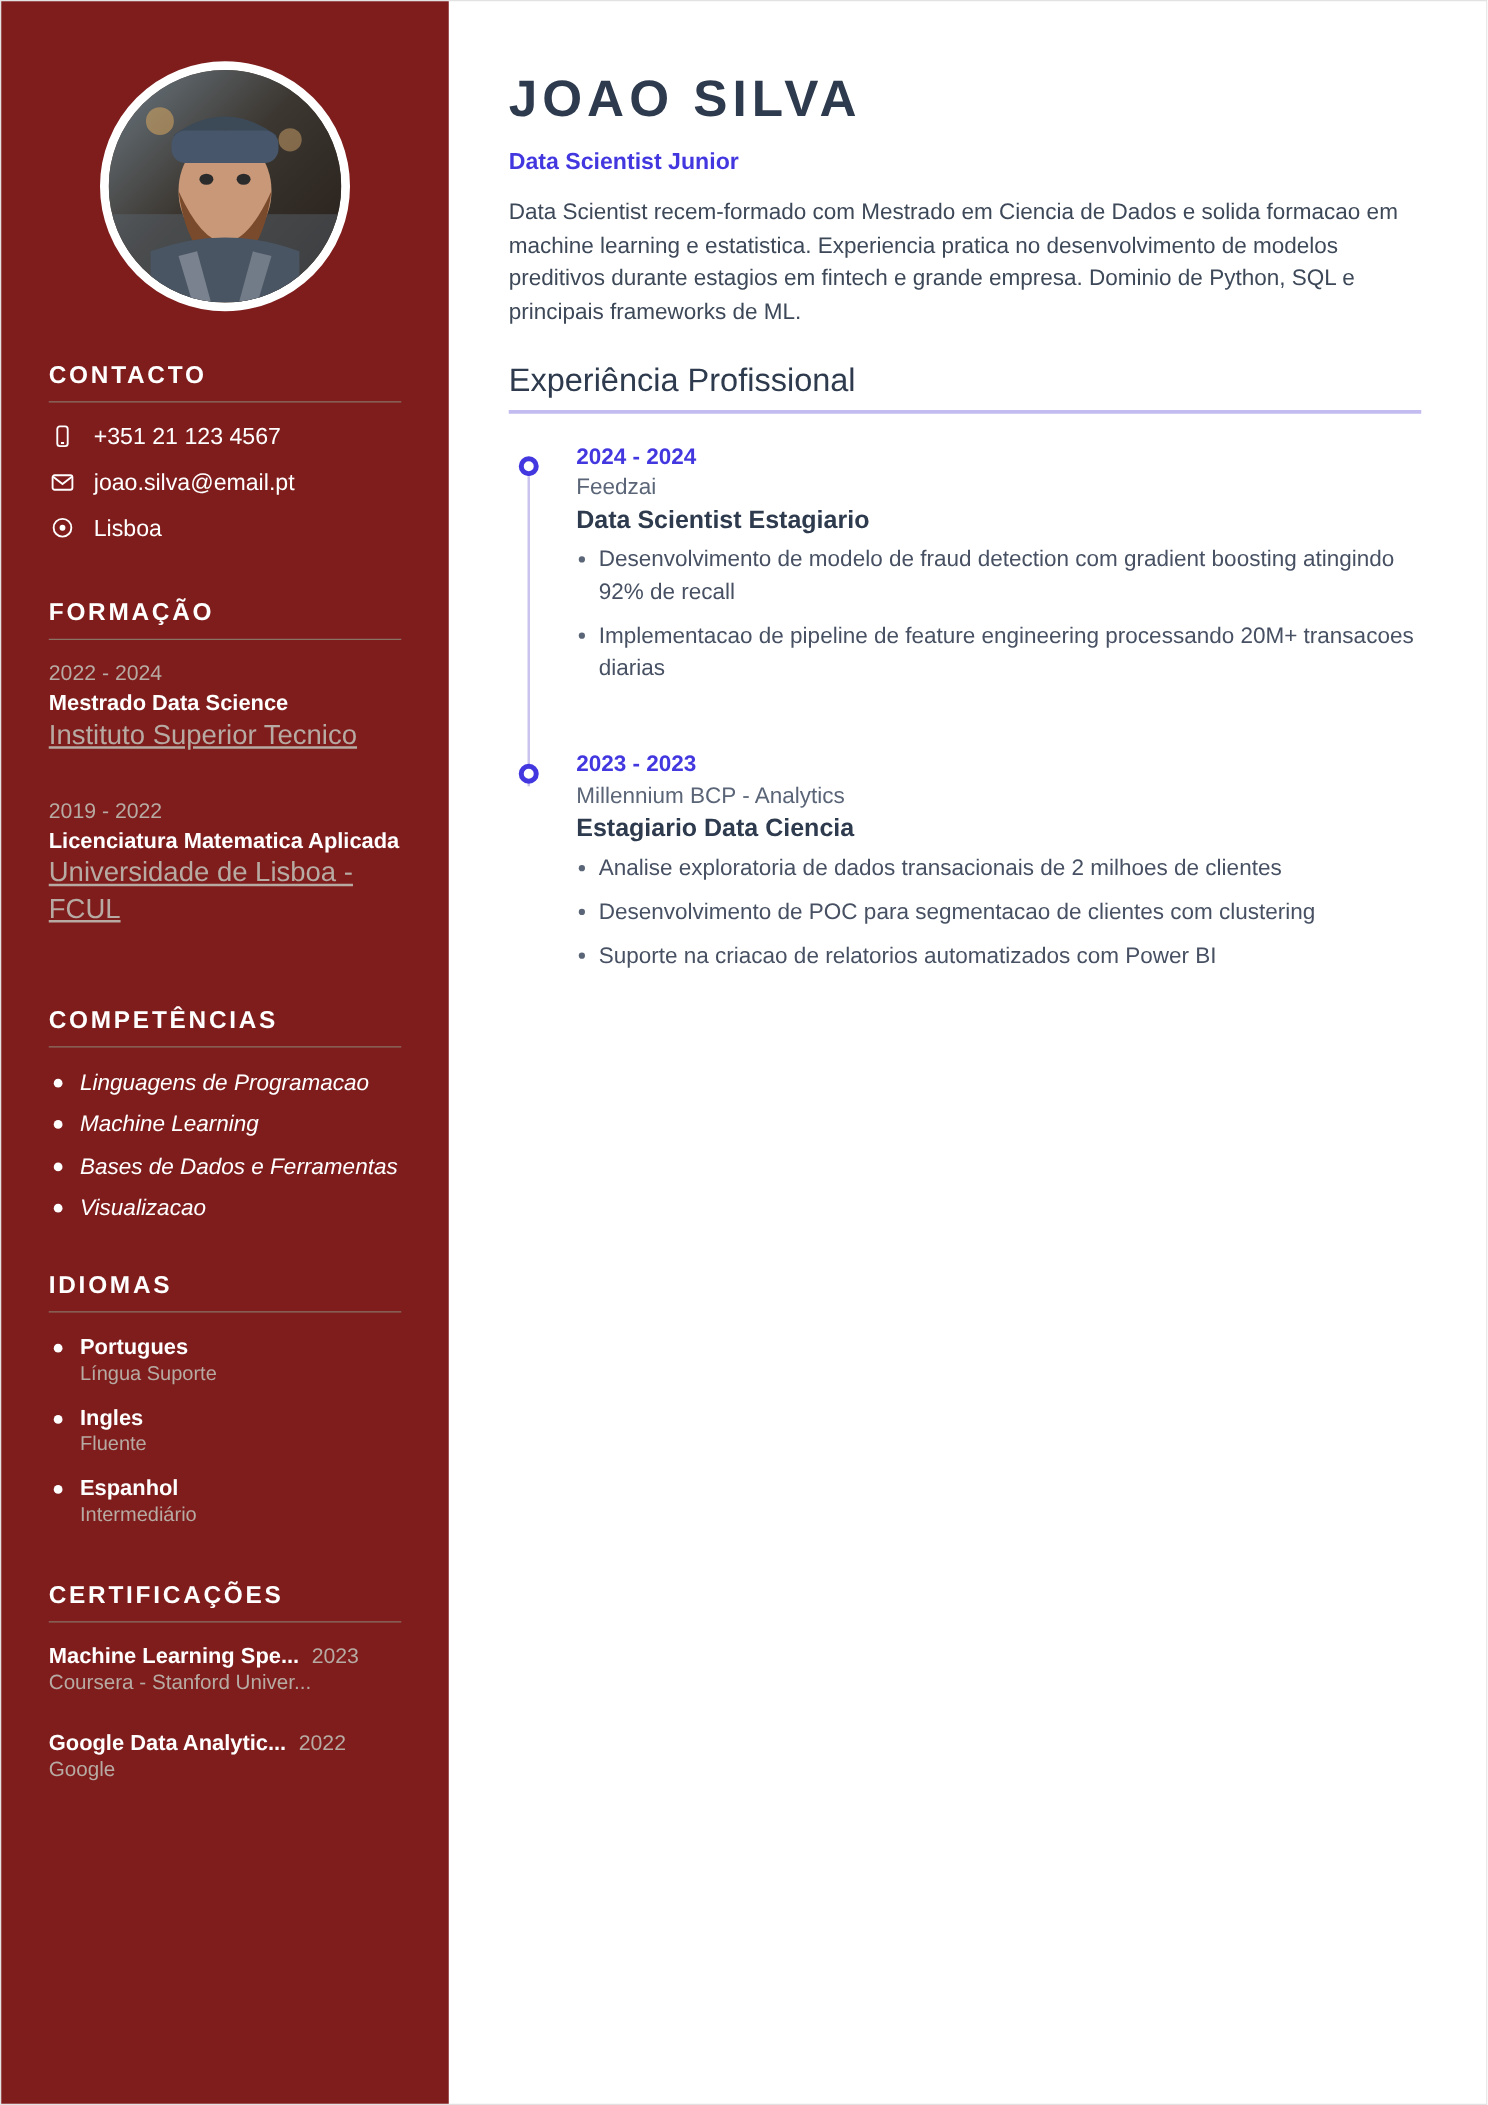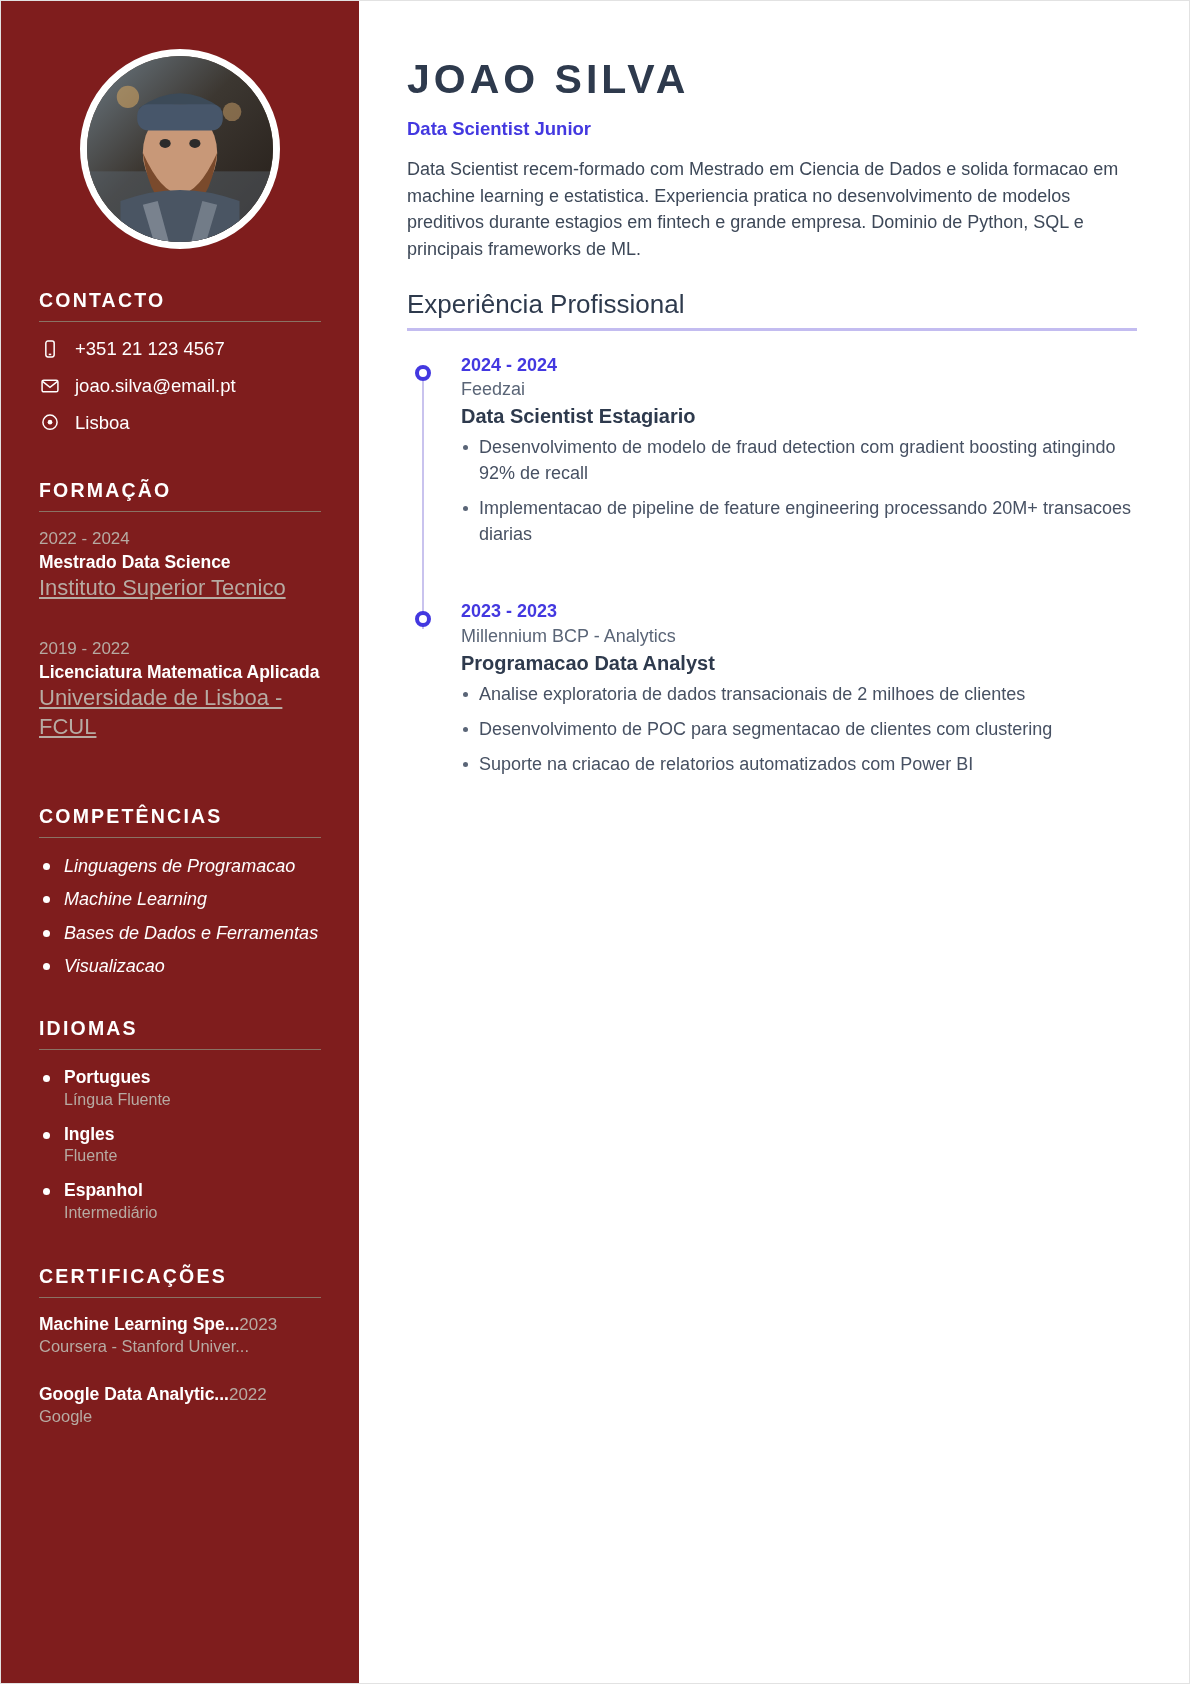--- a/index.html
+++ b/index.html
@@ -112,21 +112,21 @@
     position: absolute;
     left: 4px; top: 9px;
     width: 7px; height: 7px;
     background: #ffffff;
     border-radius: 50%;
   }
   .lang-name { font-size: 17.5px; font-weight: bold; color:#ffffff; line-height:1.3;}
   .lang-level { font-size: 16px; color: #b7aaa2; line-height: 1.35; }
 
   .cert-item { margin-bottom: 18px; }
-  .cert-top { display: flex; align-items: baseline; }
+  .cert-top { display: flex; align-items: baseline; gap: 10px; }
   .cert-name { font-size: 17.5px; font-weight: bold; color: #ffffff; }
   .cert-year { font-size: 17px; color: #b7aaa2; }
   .cert-issuer { font-size: 16.5px; color: #b7aaa2; line-height: 1.4; }
 
   
   .main {
     flex: 1 1 auto;
     box-sizing: border-box;
     padding: 56px 52px 40px 48px;
     color: #36414f;
@@ -310,21 +310,21 @@
     </div>
 
     <div class="gap-sm"></div>
 
     <div class="side-section">
       <div class="side-h">IDIOMAS</div>
       <div class="side-rule"></div>
       <ul class="lang-list">
         <li>
           <div class="lang-name">Portugues</div>
-          <div class="lang-level">Língua Fluente</div>
+          <div class="lang-level">Língua Suporte</div>
         </li>
         <li>
           <div class="lang-name">Ingles</div>
           <div class="lang-level">Fluente</div>
         </li>
         <li>
           <div class="lang-name">Espanhol</div>
           <div class="lang-level">Intermediário</div>
         </li>
       </ul>
@@ -379,21 +379,21 @@
           <li>Implementacao de pipeline de feature engineering processando 20M+ transacoes diarias</li>
         </ul>
       </div>
 
       <div style="height:26px"></div>
 
       <div class="tl-item">
         <span class="tl-dot"></span>
         <div class="tl-period">2023 - 2023</div>
         <div class="tl-company">Millennium BCP - Analytics</div>
-        <div class="tl-role">Programacao Data Analyst</div>
+        <div class="tl-role">Estagiario Data Ciencia</div>
         <ul class="tl-bullets">
           <li>Analise exploratoria de dados transacionais de 2 milhoes de clientes</li>
           <li>Desenvolvimento de POC para segmentacao de clientes com clustering</li>
           <li>Suporte na criacao de relatorios automatizados com Power BI</li>
         </ul>
       </div>
 
     </div>
 
   </main>

